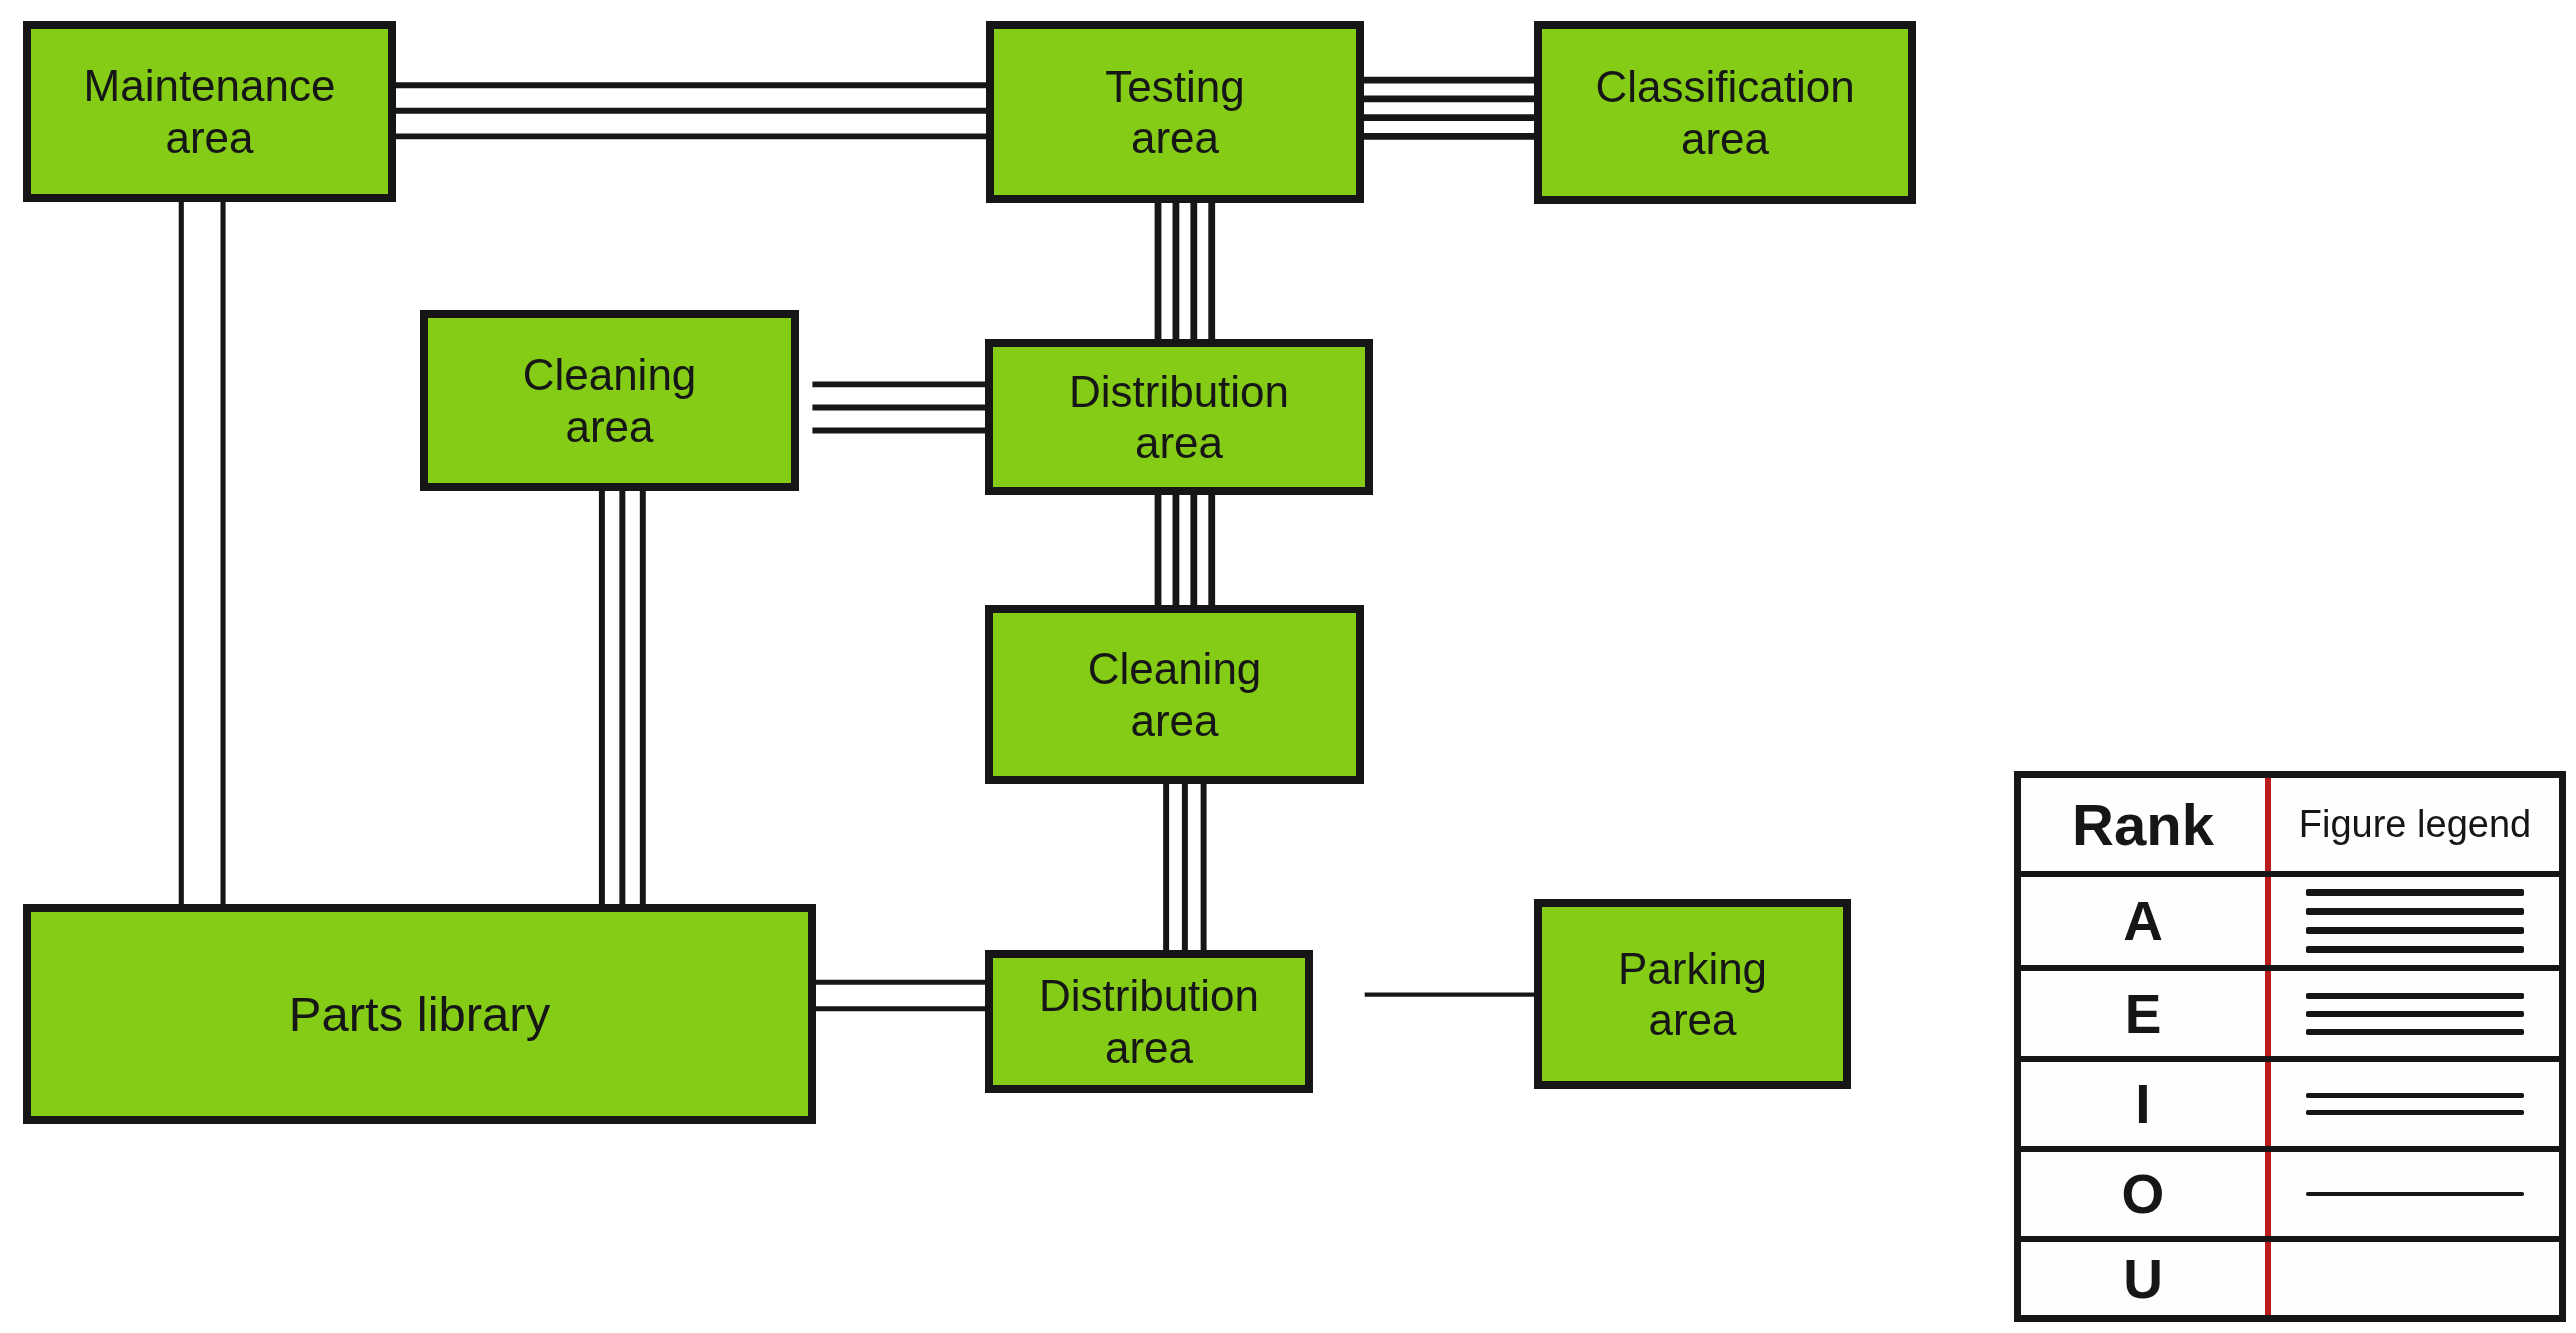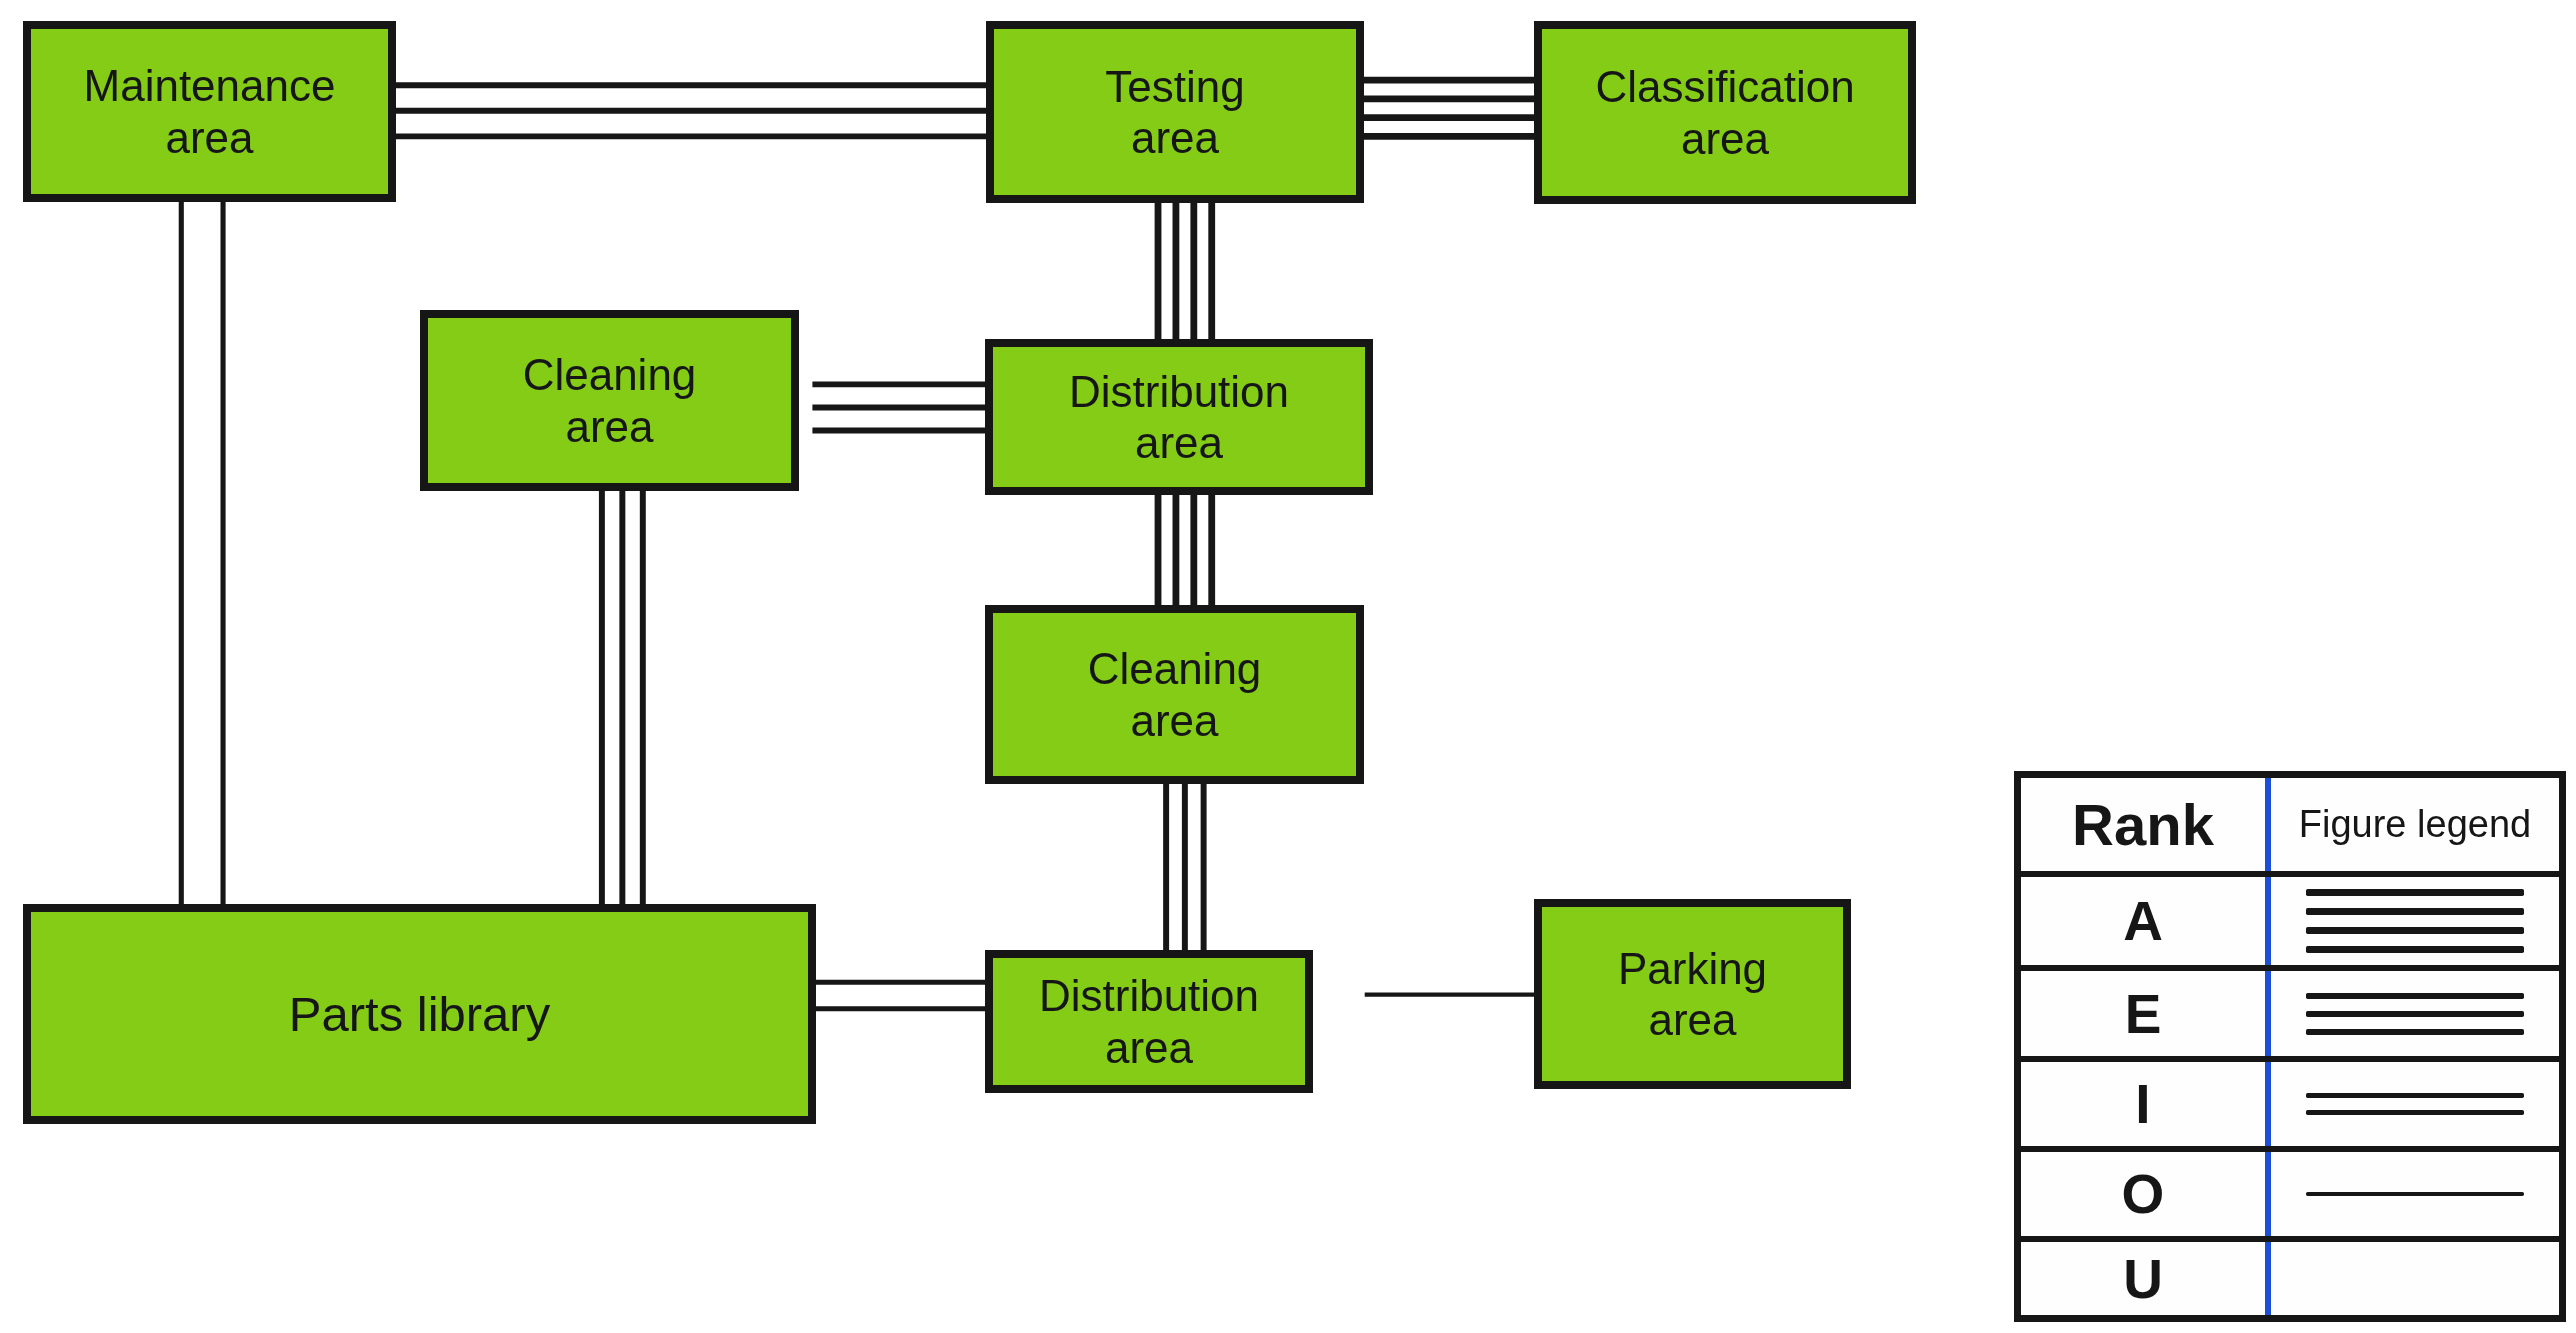--- a/index.html
+++ b/index.html
@@ -21,21 +21,21 @@
   }
   .box--wide .box-label{width:auto;font-size:49px}
   .legend{
     position:absolute;left:2014px;top:771px;width:552px;height:551px;
     box-sizing:border-box;border:7.7px solid #161616;background:#fefefe;
     display:flex;flex-direction:column;
   }
   .legend-row{display:flex;box-sizing:border-box;border-top:6px solid #161616;flex:0 0 auto}
   .legend-row:first-child{border-top:none}
   .cell{display:flex;align-items:center;justify-content:center;box-sizing:border-box}
-  .rank-cell{width:250px;border-right:6px solid #1d4ed8;font-weight:700;font-size:55px}
+  .rank-cell{width:250px;border-right:6px solid #b91c1c;font-weight:700;font-size:55px}
   .rank-header-cell{font-weight:600;font-size:58px}
   .fig-cell{flex:1;display:flex;flex-direction:column;align-items:center;justify-content:center;gap:12px}
   .fig-header-cell{font-size:38px;font-weight:500;flex-direction:row}
   .legend-line{width:76%;background:#161616;border-radius:1.7px;flex:0 0 auto}
 </style>
 </head>
 <body>
 
 <div class="stage">
 

